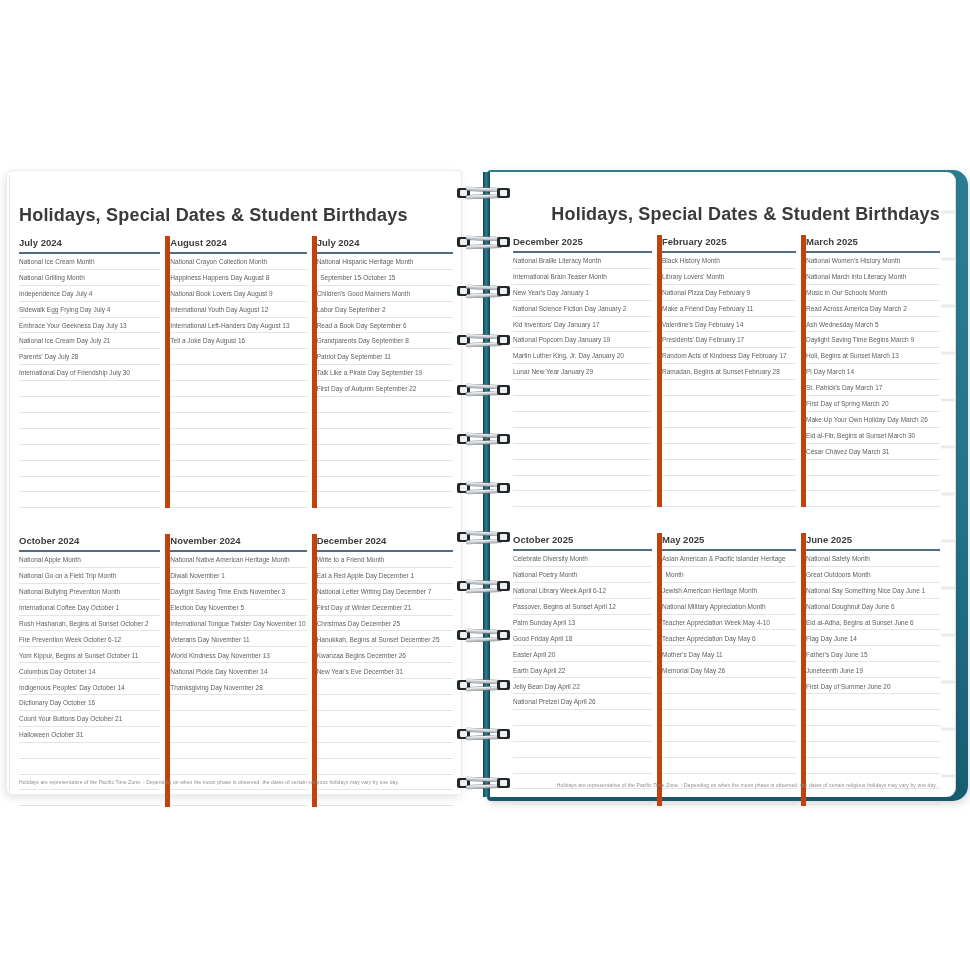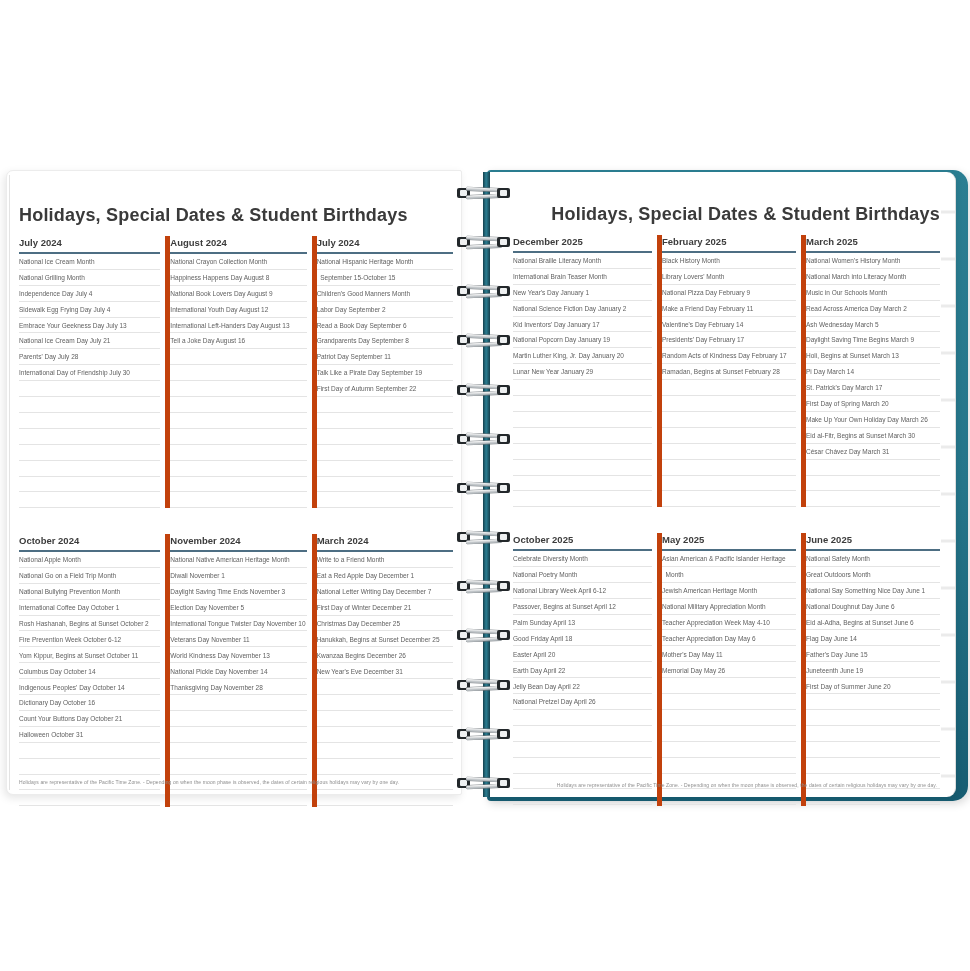--- a/index.html
+++ b/index.html
@@ -189,21 +189,21 @@
               <div class="entry">Daylight Saving Time Ends November 3</div>
               <div class="entry">Election Day November 5</div>
               <div class="entry">International Tongue Twister Day November 10</div>
               <div class="entry">Veterans Day November 11</div>
               <div class="entry">World Kindness Day November 13</div>
               <div class="entry">National Pickle Day November 14</div>
               <div class="entry">Thanksgiving Day November 28</div>
             </div>
         </div>
         <div class="month">
-          <div class="month-name">March 2024</div>
+          <div class="month-name">December 2024</div>
           <div class="month-rows">
 
           <div class="entry">Write to a Friend Month</div>
               <div class="entry">Eat a Red Apple Day December 1</div>
               <div class="entry">National Letter Writing Day December 7</div>
               <div class="entry">First Day of Winter December 21</div>
               <div class="entry">Christmas Day December 25</div>
               <div class="entry">Hanukkah, Begins at Sunset December 25</div>
               <div class="entry">Kwanzaa Begins December 26</div>
               <div class="entry">New Year's Eve December 31</div>

